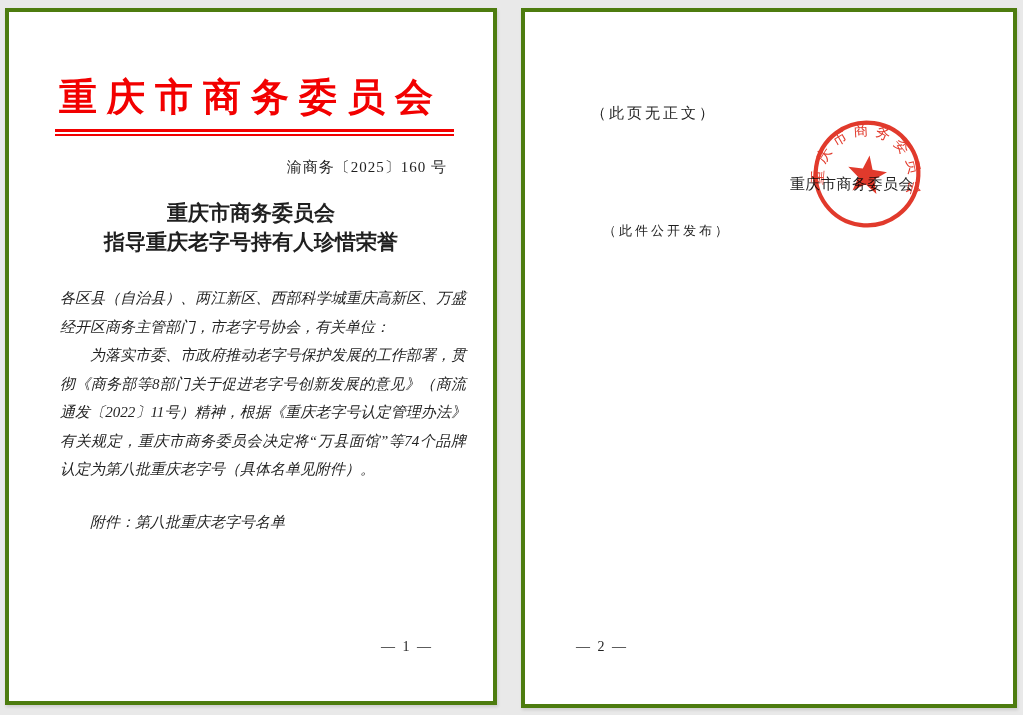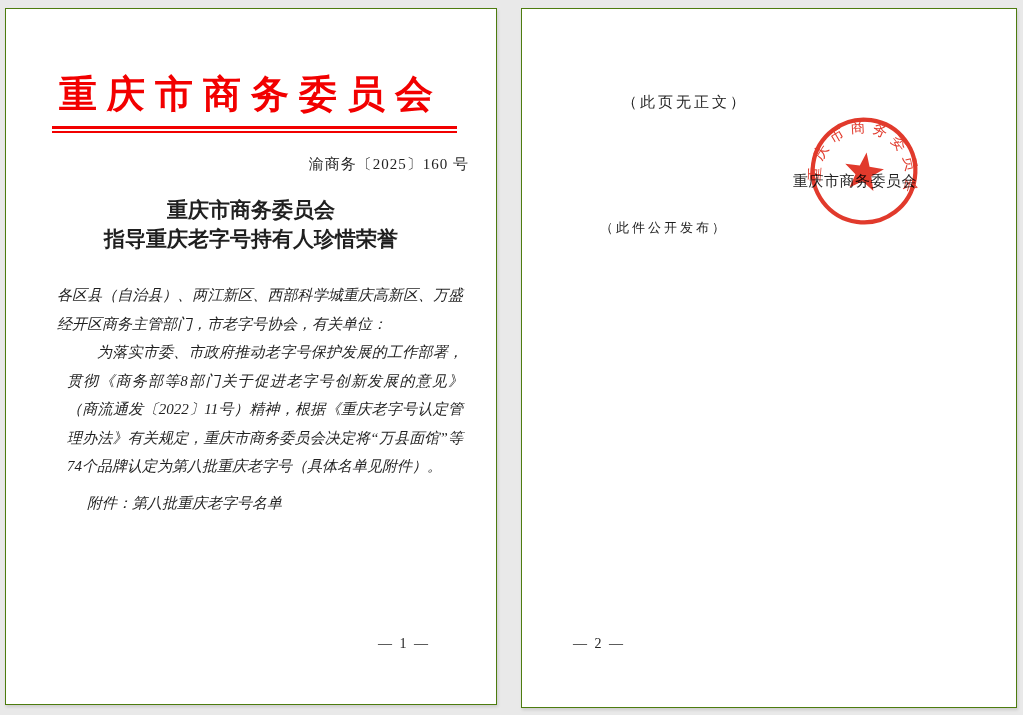--- a/index.html
+++ b/index.html
@@ -7,21 +7,21 @@
   body {
     background:#e9e9e9;
     font-family:"Liberation Serif","DejaVu Serif",serif;
     color:#1f1f1f;
     position:relative;
     overflow:hidden;
   }
   .page {
     position:absolute;
     background:#ffffff;
-    border:1px solid #4d7c0f;
+    border:4px solid #4d7c0f;
     box-shadow:1px 2px 3px rgba(0,0,0,0.12);
   }
   #page1 { left:5px;  top:8px; width:492px; height:697px; }
   #page2 { left:521px; top:8px; width:496px; height:700px; }
 
   
   .red-header {
     position:absolute; top:60px; left:0; right:0;
     text-align:center;
     font-size:38px; font-weight:bold;
@@ -29,52 +29,52 @@
     letter-spacing:10px;
     white-space:nowrap;
   }
   .red-rule {
     position:absolute; top:117px; left:46px; right:39px;
     border-top:3px solid #f20000;
     border-bottom:2px solid #f20000;
     height:7px;
   }
   .doc-number {
-    position:absolute; top:146px; right:27px;
+    position:absolute; top:146px; right:46px;
     font-size:15px; letter-spacing:1px;
   }
   .doc-title {
     position:absolute; top:187px; left:0; right:0;
     text-align:center;
     font-size:21px; font-weight:bold;
     line-height:29px;
   }
   .body-text {
     position:absolute; top:272px; left:51px; width:406px;
     font-size:15px;
     line-height:28.5px;
     text-align:justify;
     text-justify:inter-character;
     font-style:italic;
   }
-  .body-text p.indent { text-indent:2em;margin-left:10px; }
-  .attachment-line { margin-top:8px; text-indent:2em; }
+  .body-text p.indent { text-indent:2em; }
+  .attachment-line { margin-top:24px; text-indent:2em; }
   .page-num {
     position:absolute; top:627px;
     font-size:14px; letter-spacing:2px;
     width:110px; text-align:center;
     color:#222;
   }
   #page1 .page-num { left:343px; }
   #page2 .page-num { left:22px; }
 
   
   .no-text-note {
-    position:absolute; top:84px; left:66px;
-    font-size:15px; letter-spacing:3px;margin-left:34px;
+    position:absolute; top:92px; left:66px;
+    font-size:15px; letter-spacing:3px;
   }
   .public-note {
     position:absolute; top:210px; left:78px;
     font-size:13px; letter-spacing:3px;
   }
   .sign-block {
     position:absolute; top:160px; right:99px;
     text-align:center;
     font-size:15px;
     line-height:25px;

